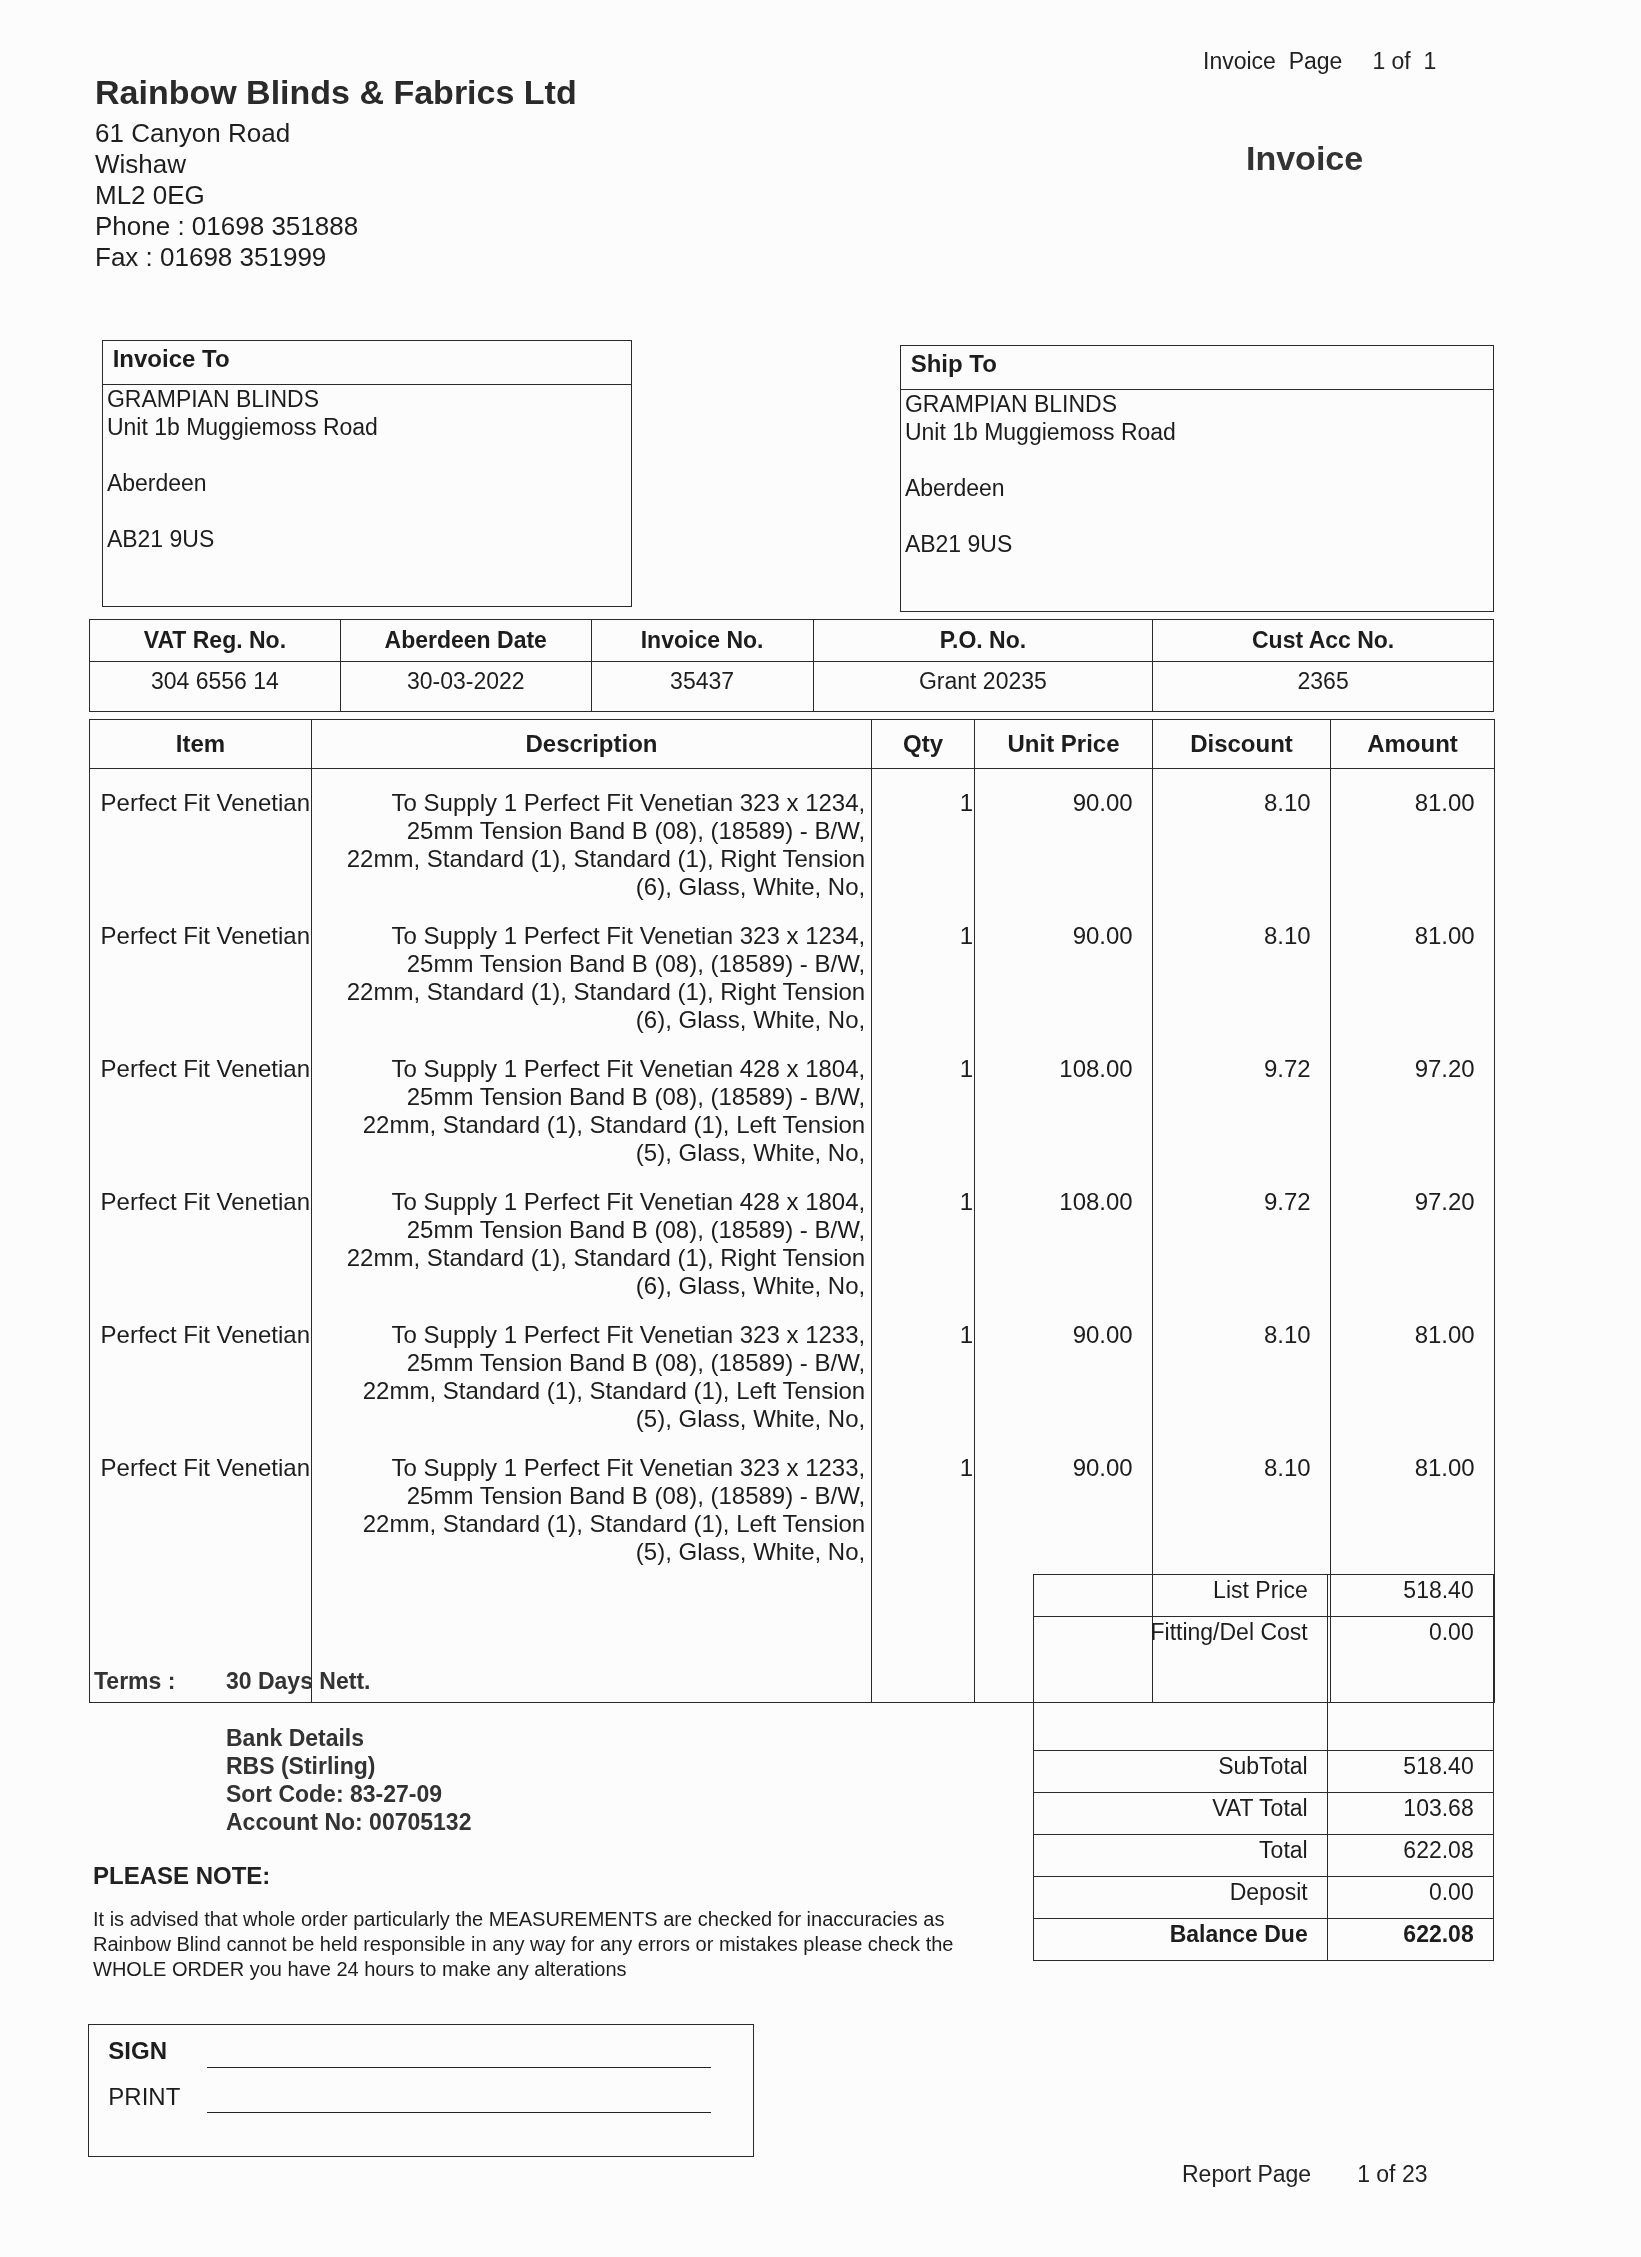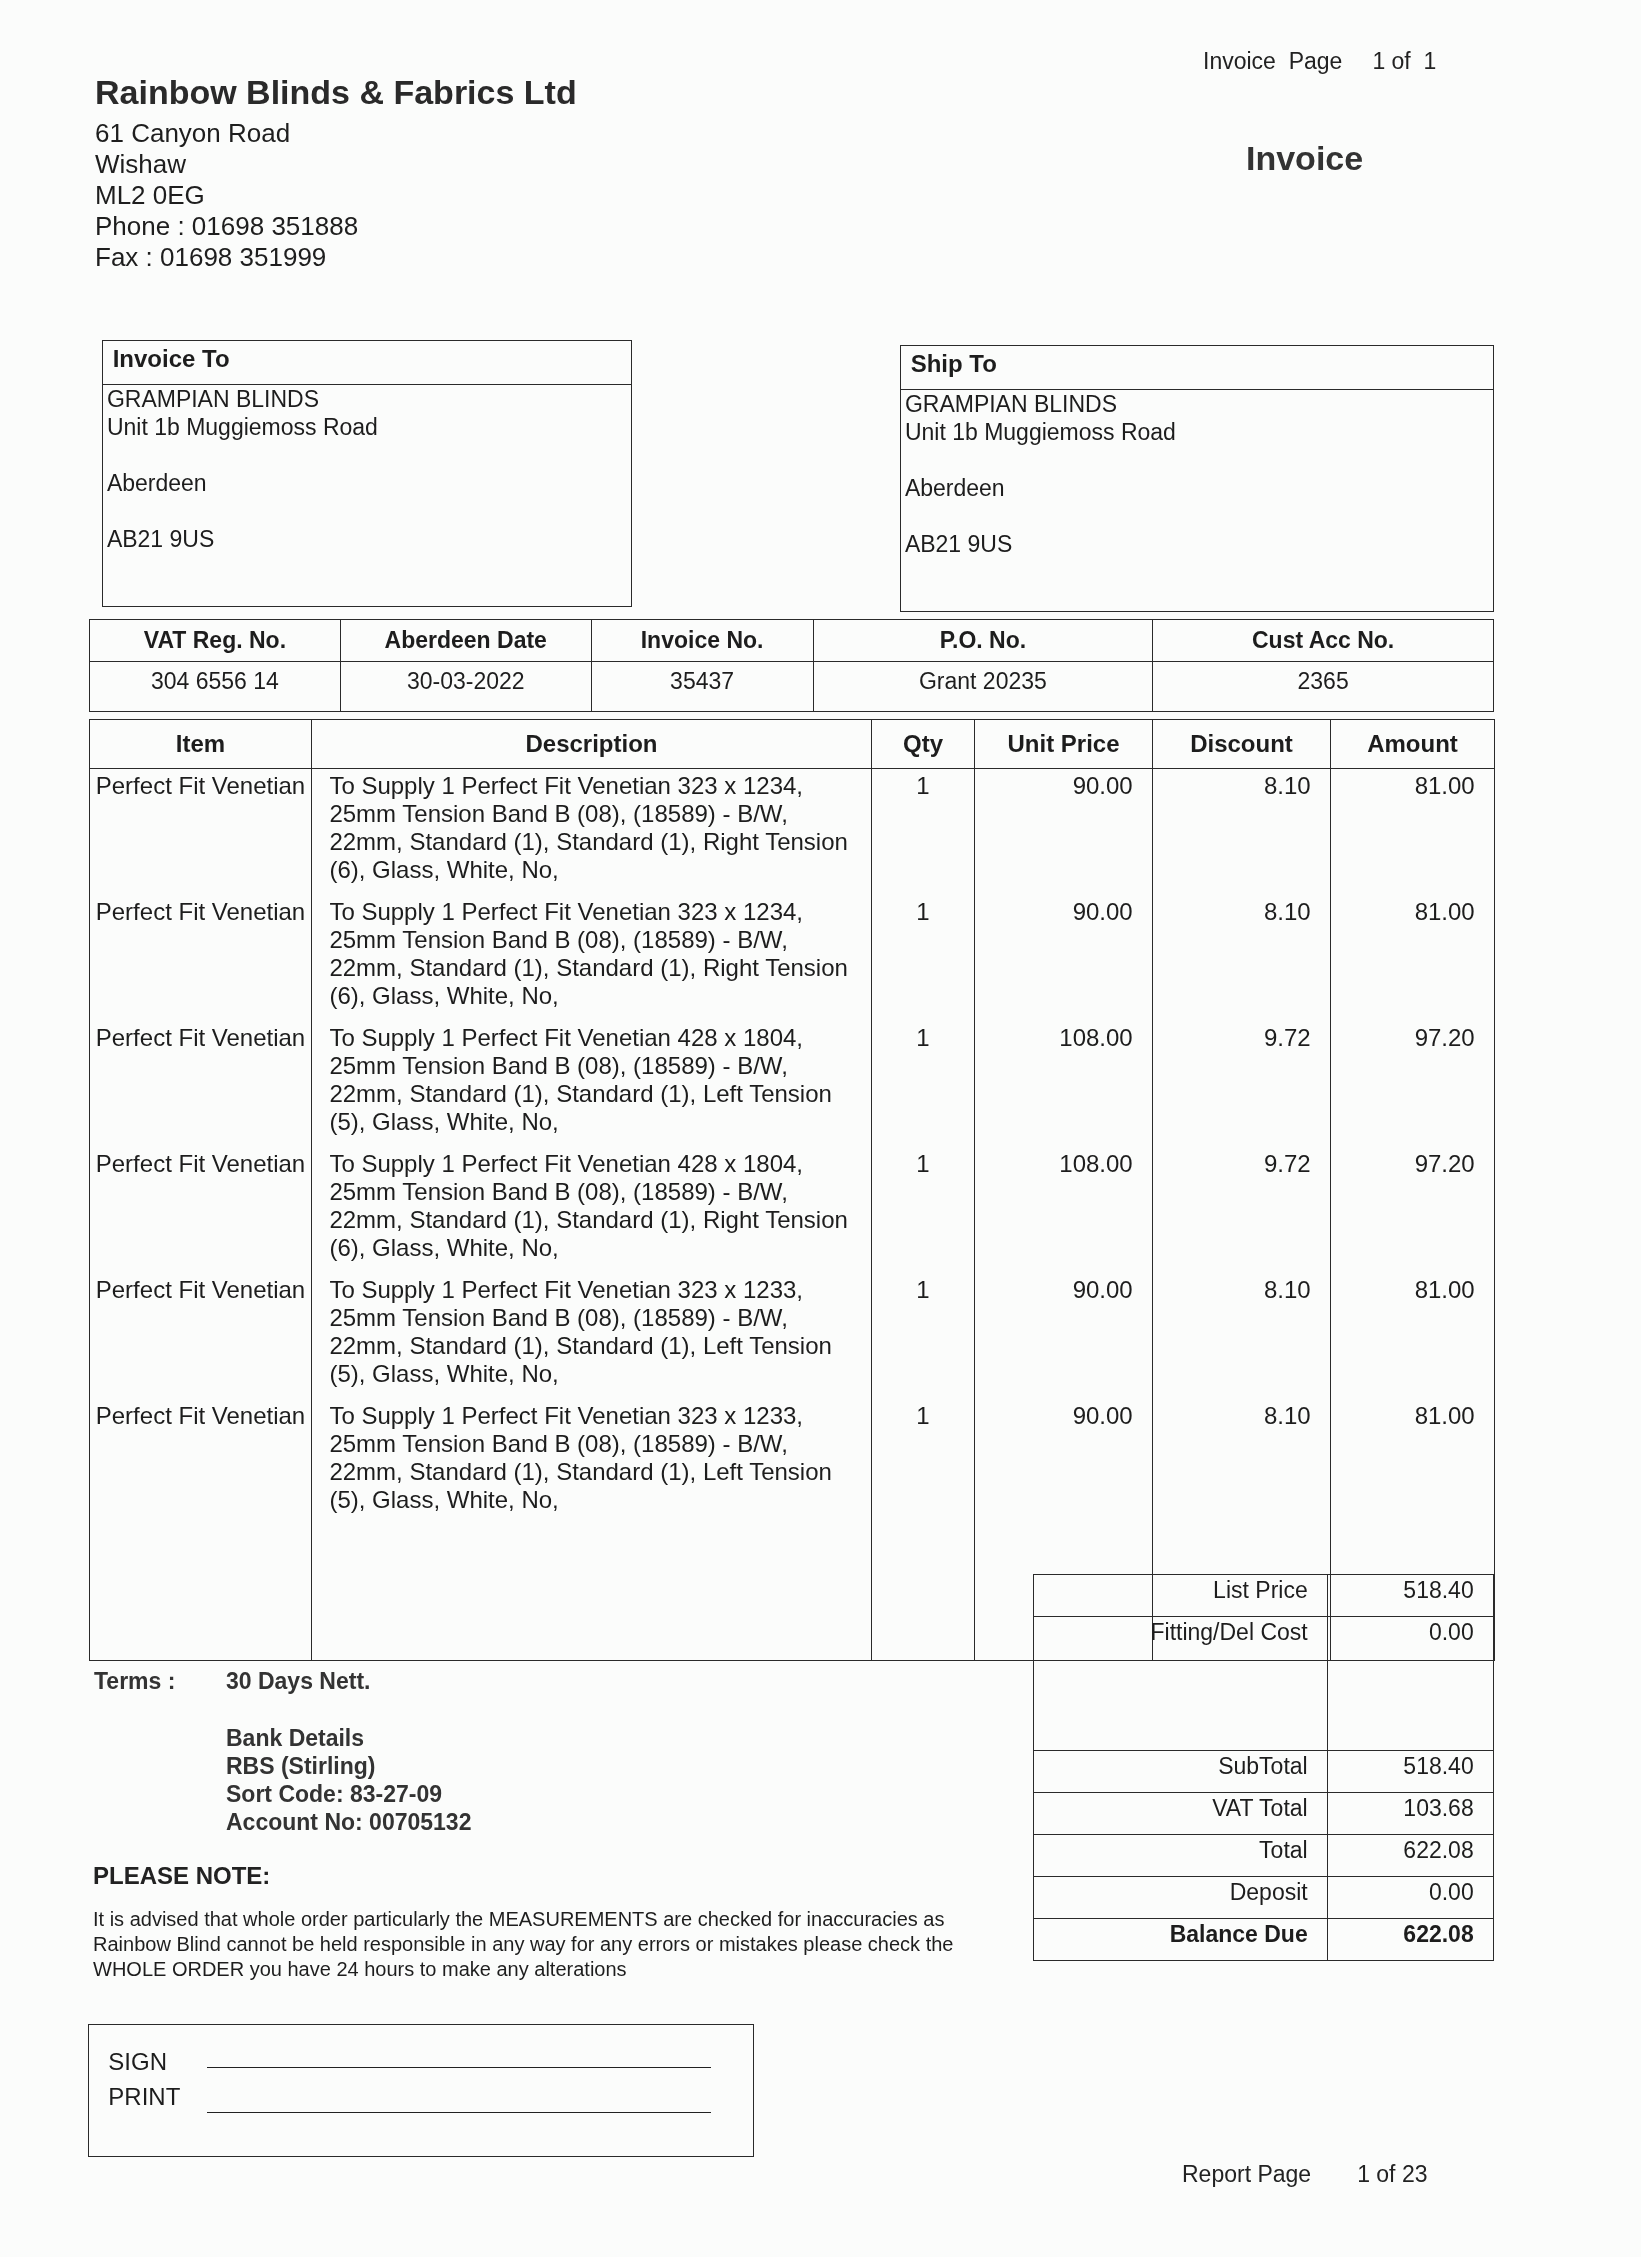--- a/index.html
+++ b/index.html
@@ -23,21 +23,21 @@
 
   table { border-collapse:collapse; }
   .meta-table { left:89px; top:619px; width:1405px;border-radius:31px; }
   .meta-table td { border:1.9px solid #2a2a2a; text-align:center; font-size:23px; }
   .meta-table tr.h td { font-weight:bold; height:39px; }
   .meta-table tr.v td { height:42px; vertical-align:top; padding-top:5.8px; }
 
   .items-table { left:89px; top:719px; width:1405px; table-layout:fixed; }
   .items-table th { border:1.9px solid #2a2a2a; font-size:24px; height:46px; font-weight:bold; }
   .items-table td { border-left:1.9px solid #2a2a2a; border-right:1.9px solid #2a2a2a; font-size:24px; vertical-align:top; line-height:28px; }
-  .items-table tr.item td { height:126px; padding-top:3px; box-sizing:border-box; }
+  .items-table tr.item td { height:126px; padding-top:20px; box-sizing:border-box;text-align:right; }
   .items-table tr.filler td { height:133px; border-bottom:1.9px solid #2a2a2a; }
   .items-table td.item-name { text-align:center; }
   .items-table td.desc { padding-left:17.4px; padding-right:5.8px; }
   .items-table td.qty { text-align:center; }
   .items-table td.num { text-align:right; padding-right:19.3px; }
 
   .terms { left:94px; top:1668px; font-size:23px; font-weight:bold; color:#333; }
   .terms-val { left:226px; top:1668px; font-size:23px; font-weight:bold; color:#333; }
   .bank { left:226px; top:1724px; font-size:23px; font-weight:bold; color:#333; line-height:28px; }
   .please-note { left:93px; top:1862px; font-size:24px; font-weight:bold; color:#222; }
@@ -209,21 +209,21 @@
   <div>Bank Details</div>
   <div>RBS (Stirling)</div>
   <div>Sort Code: 83-27-09</div>
   <div>Account No: 00705132</div>
 </div>
 
 <div class="abs please-note">PLEASE NOTE:</div>
 <div class="abs note-text">It is advised that whole order particularly the MEASUREMENTS are checked for inaccuracies as Rainbow Blind cannot be held responsible in any way for any errors or mistakes please check the WHOLE ORDER you have 24 hours to make any alterations</div>
 
 <div class="abs sign-box">
-  <div class="sign-row" style="top:23px;">SIGN</div>
+  <div class="sign-row" style="top:12px;font-weight:bold;">SIGN</div>
   <div class="sign-line" style="top:42px;"></div>
   <div class="sign-row" style="top:58px;">PRINT</div>
   <div class="sign-line" style="top:87px;"></div>
 </div>
 
 <table class="abs totals-table">
   <tbody>
       <tr>
     <td class="lbl">List Price</td>
     <td class="val">518.40</td>

